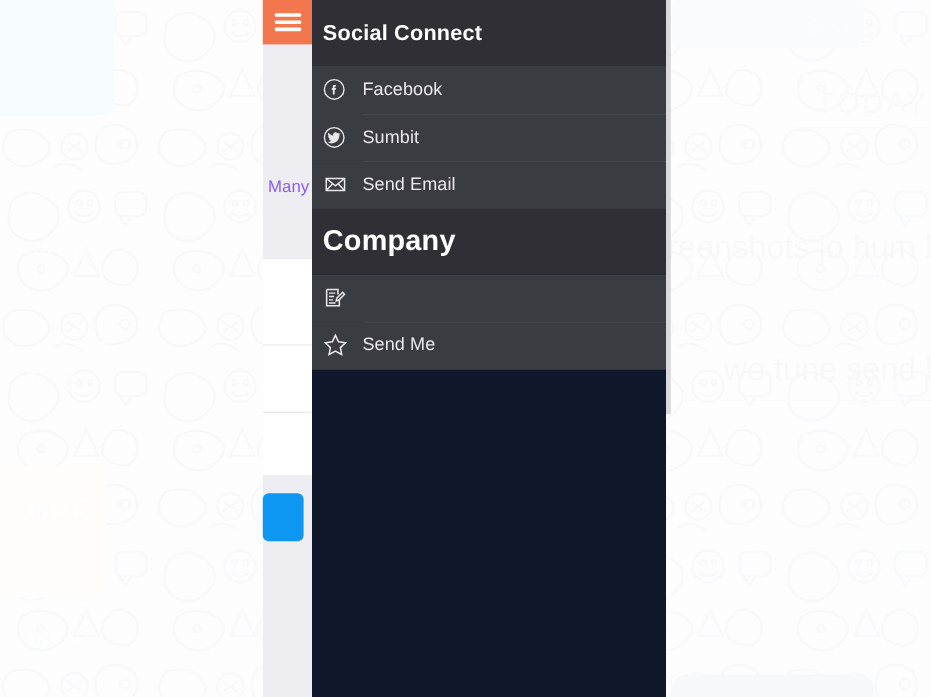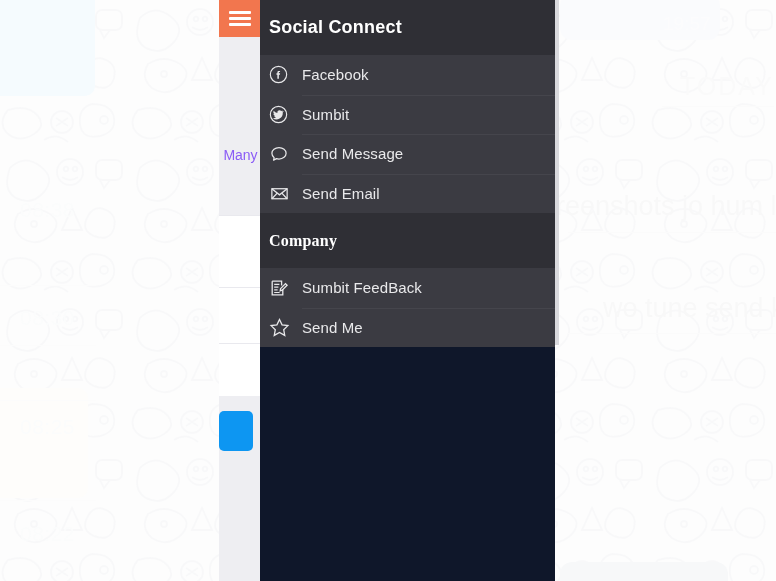--- a/index.html
+++ b/index.html
@@ -195,24 +195,23 @@
     letter-spacing: 0.2px;
   }
 
   .section-title {
     height: 55px;
     background: #2f2f35;
     display: flex;
     align-items: center;
     padding-left: 9px;
     color: #ffffff;
-    font-size: 16px;
+    font-size: 24px;
     font-weight: bold;
     letter-spacing: 0.2px;
-    font-family: Liberation Serif, serif;
   }
 
   .menu-group { background: #3b3b42; }
 
   .menu-item {
     height: 39.5px;
     display: flex;
     align-items: center;
     position: relative;
     padding-left: 9px;
@@ -363,28 +362,20 @@
       <div class="menu-item">
         <span class="menu-icon">
           <svg width="19" height="19" viewBox="0 0 20 20">
             <circle cx="10" cy="10" r="8.6" fill="none" stroke="#e8e8ea" stroke-width="1.2"></circle>
             <path d="M15.1 7.5 c-.45 .2 -.9 .33 -1.4 .4 .5 -.3 .88 -.78 1.06 -1.35 -.47 .28 -.99 .48 -1.54 .59 a2.42 2.42 0 0 0 -4.13 2.2 A6.88 6.88 0 0 1 5.1 6.8 a2.42 2.42 0 0 0 .75 3.23 c-.4 -.01 -.78 -.12 -1.11 -.3 a2.43 2.43 0 0 0 1.94 2.4 c-.36 .1 -.75 .12 -1.13 .05 a2.43 2.43 0 0 0 2.26 1.68 A6.87 6.87 0 0 1 4.3 15.1 a6.9 6.9 0 0 0 10.62 -6.1 q0 -.19 -.01 -.38 c.47 -.33 .87 -.75 1.19 -1.12 z" fill="#e8e8ea" transform="translate(-0.1,-0.7) scale(0.98)"></path>
           </svg>
         </span>
         <span class="menu-label">Sumbit</span>
       </div>
 
-      <div class="menu-item">
-        <span class="menu-icon">
-          <svg width="20" height="20" viewBox="0 0 20 20">
-            <path d="M10 3.6 c4 0 7.1 2.5 7.1 5.7 0 3.2 -3.1 5.7 -7.1 5.7 -.9 0 -1.75 -.12 -2.5 -.35 l-2.9 1.5 .55 -2.45 C3.6 12.6 2.9 11 2.9 9.3 2.9 6.1 6 3.6 10 3.6 z" fill="none" stroke="#e8e8ea" stroke-width="1.25" stroke-linejoin="round"></path>
-          </svg>
-        </span>
-        <span class="menu-label">Send Message</span>
-      </div>
 
       <div class="menu-item">
         <span class="menu-icon">
           <svg width="21" height="21" viewBox="0 0 22 22">
             <rect x="3" y="6" width="16" height="10.5" fill="none" stroke="#e8e8ea" stroke-width="1.3"></rect>
             <path d="M3 6 L11 12.4 L19 6" fill="none" stroke="#e8e8ea" stroke-width="1.3"></path>
             <path d="M3 16.5 L8.6 10.6 M19 16.5 L13.4 10.6" fill="none" stroke="#e8e8ea" stroke-width="1.3"></path>
           </svg>
         </span>
         <span class="menu-label">Send Email</span>
@@ -396,21 +387,20 @@
     <div class="menu-group">
 
       <div class="menu-item">
         <span class="menu-icon">
           <svg width="20" height="20" viewBox="0 0 20 20">
             <path d="M3.2 3.2 h9.4 v4.2 M3.2 3.2 v13.6 h10.6 v-5.4" fill="none" stroke="#e8e8ea" stroke-width="1.3"></path>
             <path d="M5.2 6.3 h5.2 M5.2 9.1 h4.2 M5.2 11.9 h3.4 M5.2 14.5 h5.4" fill="none" stroke="#e8e8ea" stroke-width="1.15"></path>
             <path d="M11.6 10.6 L16.5 5.6 L18.1 7.2 L13.2 12.2 L11.2 12.8 z" fill="none" stroke="#e8e8ea" stroke-width="1.3"></path>
           </svg>
         </span>
-        <span class="menu-label">Sumbit FeedBack</span>
       </div>
 
 
       <div class="menu-item">
         <span class="menu-icon">
           <svg width="21" height="21" viewBox="0 0 22 22">
             <path d="M11 2.6 L13.7 8.2 L19.8 9 L15.4 13.3 L16.5 19.3 L11 16.3 L5.5 19.3 L6.6 13.3 L2.2 9 L8.3 8.2 z" fill="none" stroke="#e8e8ea" stroke-width="1.35" stroke-linejoin="miter"></path>
           </svg>
         </span>
         <span class="menu-label">Send Me</span>

